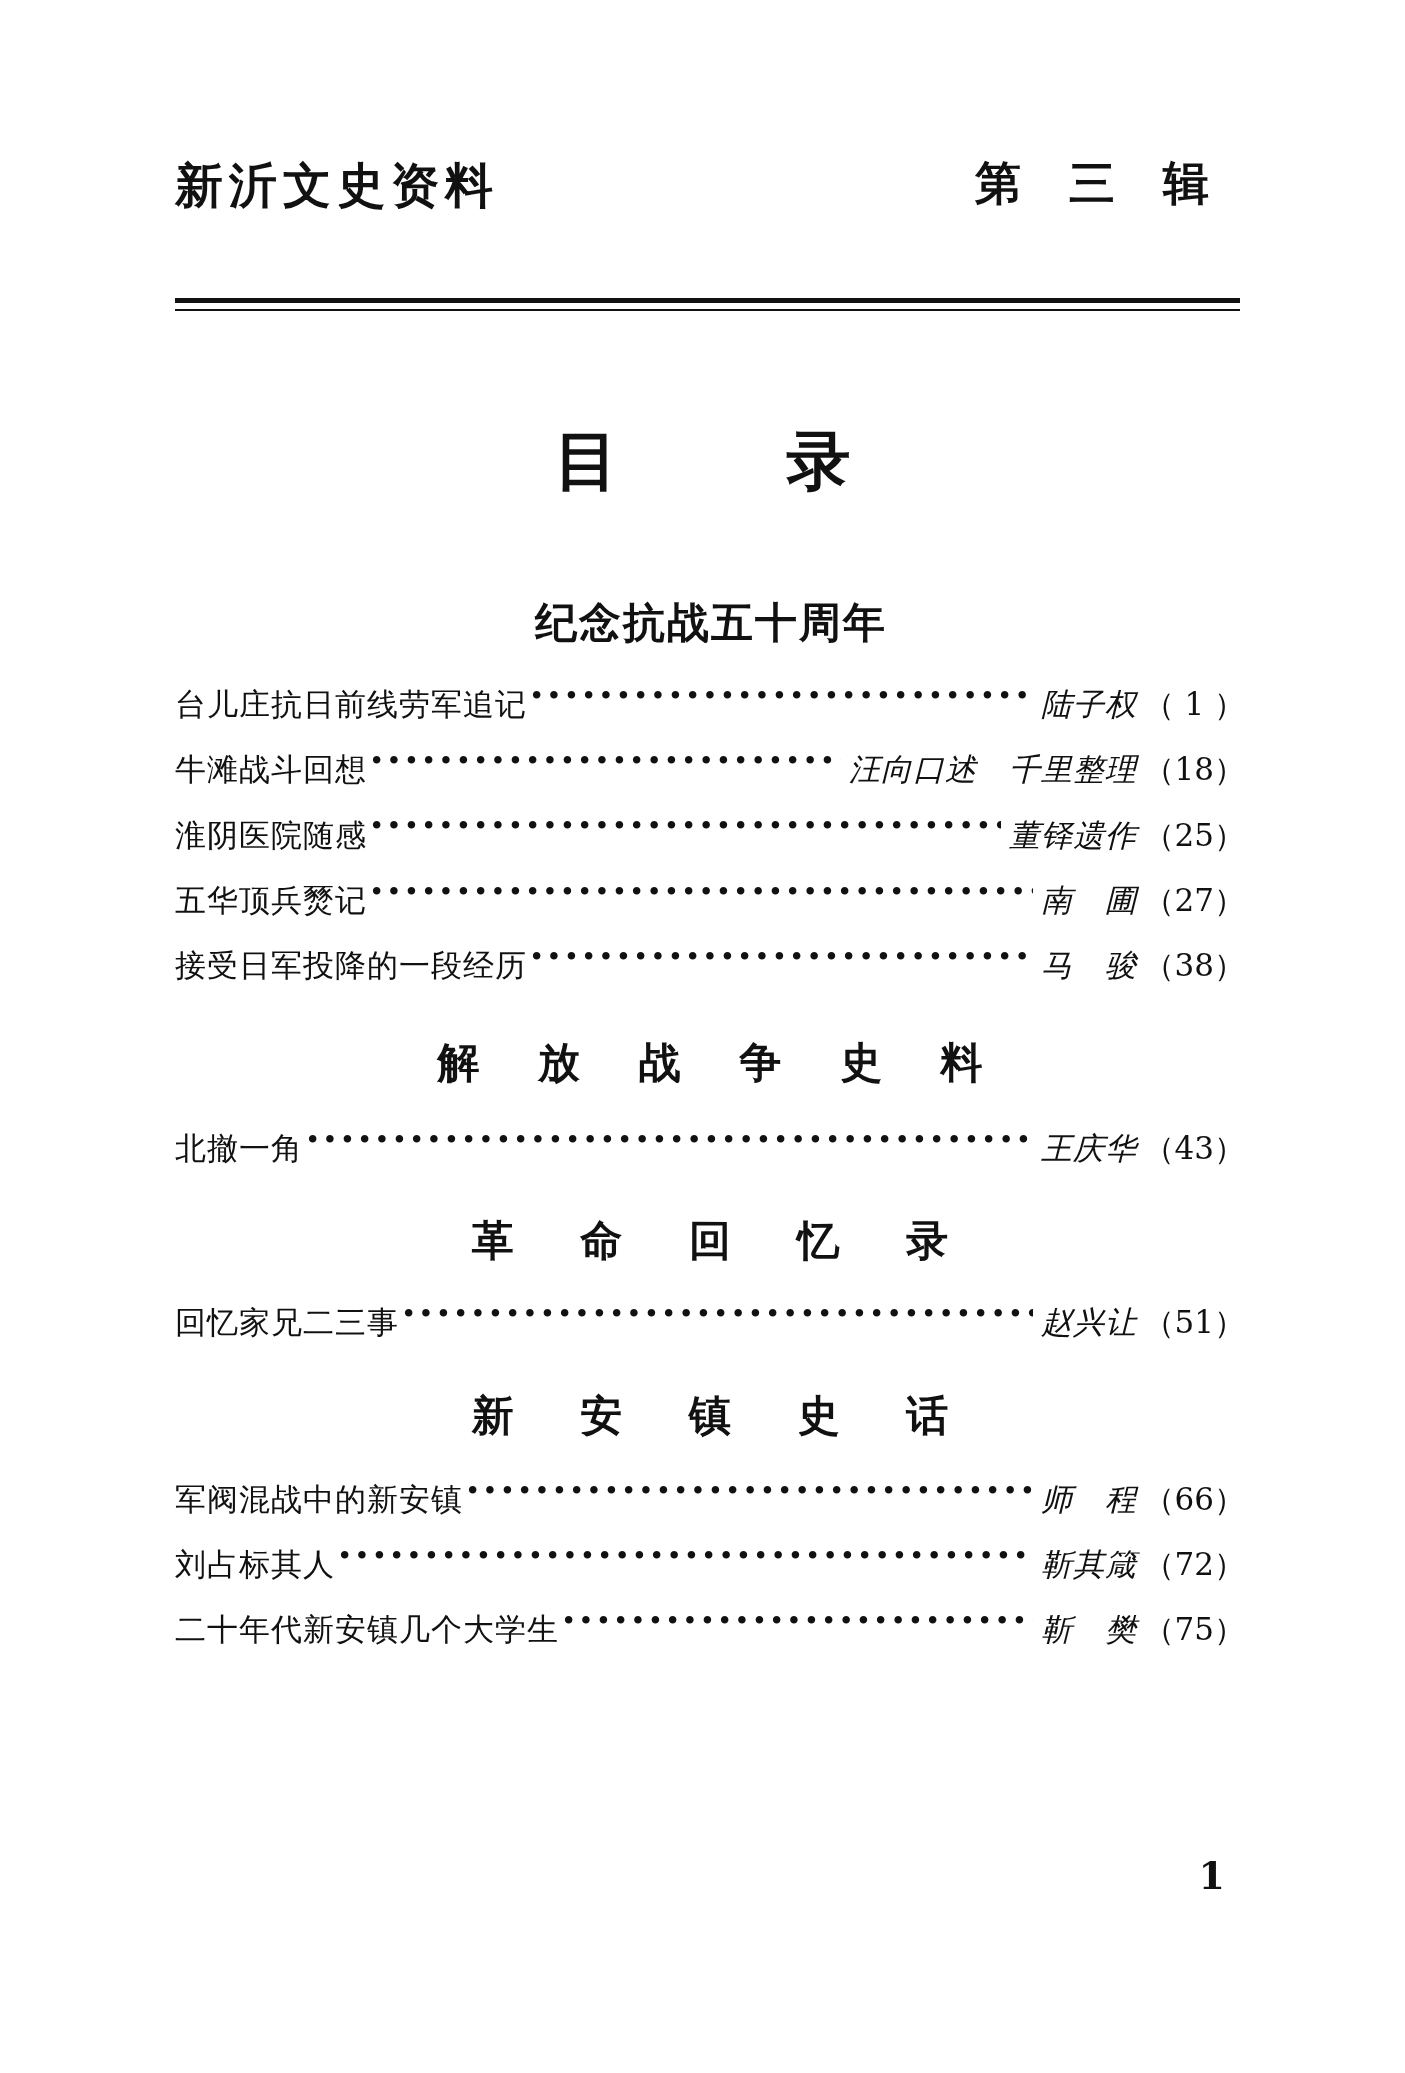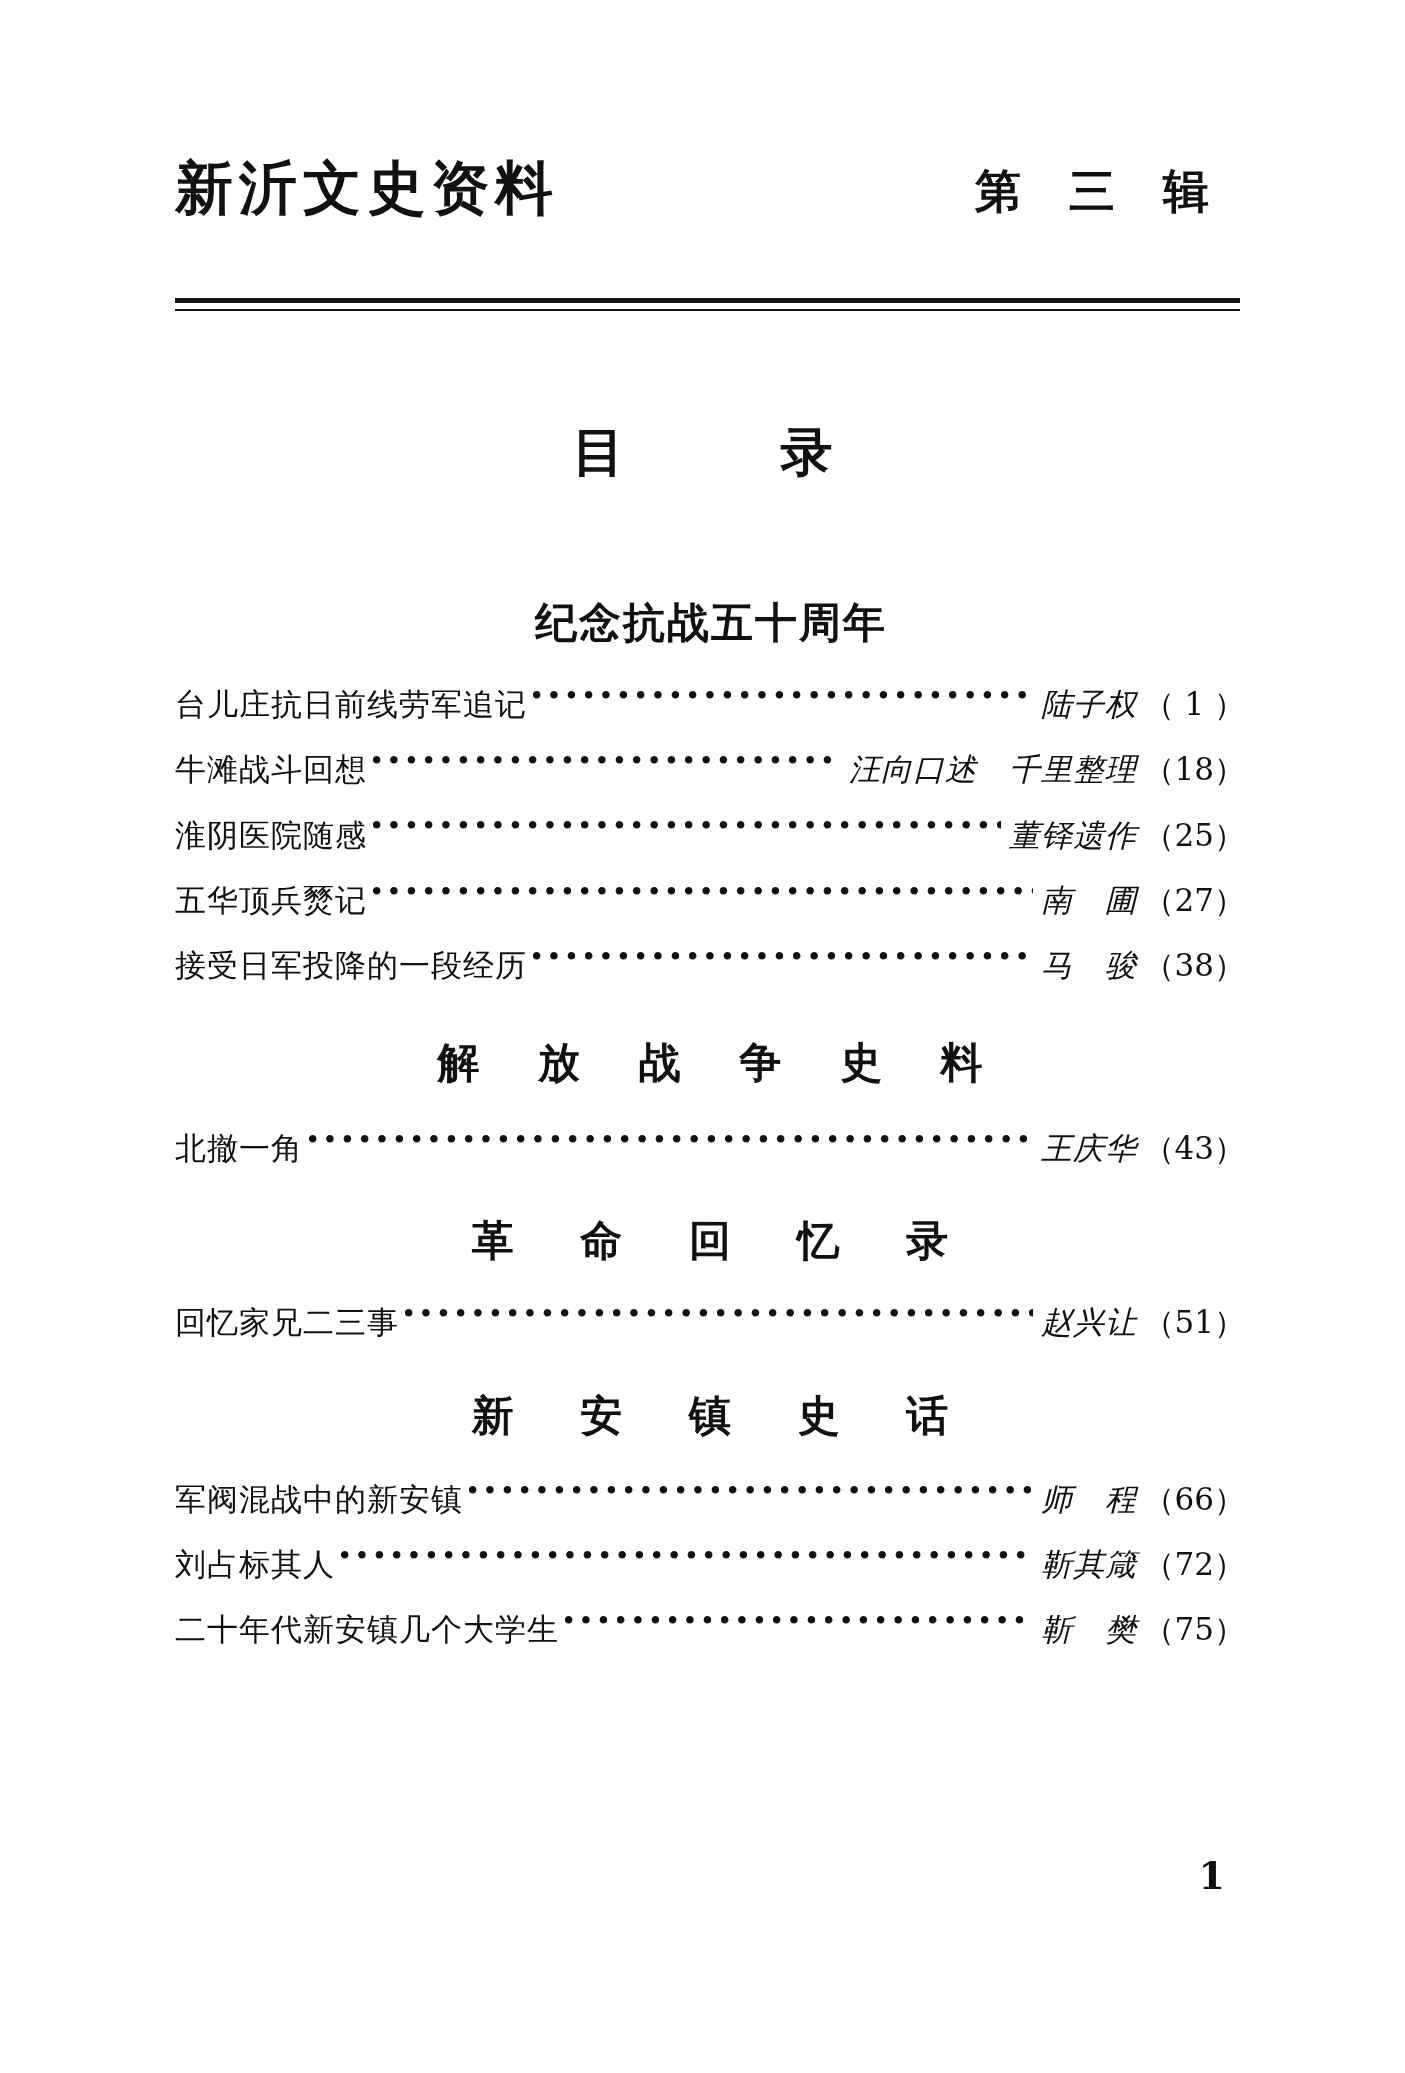--- a/index.html
+++ b/index.html
@@ -26,22 +26,22 @@
   .header {
     position: absolute;
     left: 175px;
     top: 160px;
     width: 1060px;
     display: flex;
     align-items: flex-end;
     justify-content: space-between;
   }
   .book-title {
-    font-family: Liberation Serif, serif;
-    font-size: 58px;
+    font-family: Liberation Sans, sans-serif;
+    font-size: 48px;
     font-weight: bold;
     letter-spacing: 6px;
     line-height: 1;
     white-space: nowrap;
   }
   .volume {
     font-family: "DejaVu Serif", serif;
     font-size: 46px;
     font-weight: bold;
     letter-spacing: 16px;
@@ -68,21 +68,21 @@
   }
 
   
   .catalog-title {
     position: absolute;
     top: 418px;
     left: 0;
     width: 1405px;
     text-align: center;
     font-family: "DejaVu Serif", serif;
-    font-size: 52px;
+    font-size: 64px;
     font-weight: bold;
     letter-spacing: 52px;
     text-indent: 52px;
   }
 
   
   .content {
     position: absolute;
     left: 175px;
     top: 600px;

